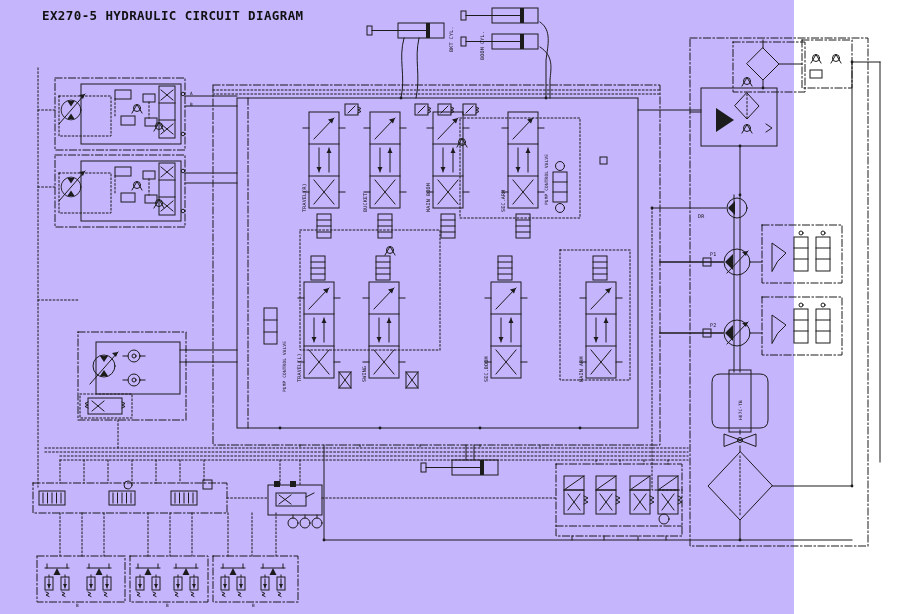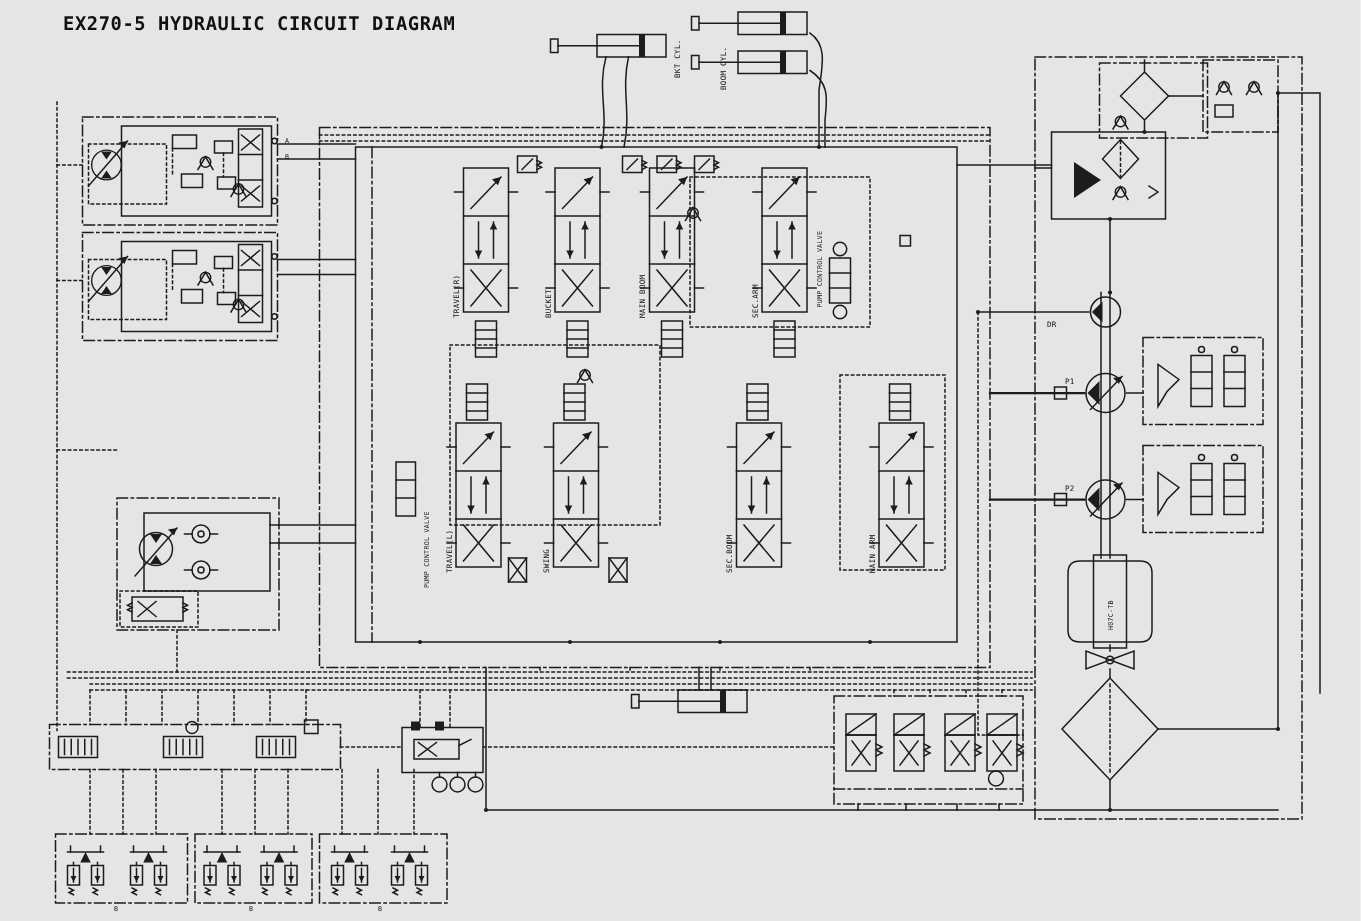--- a/index.html
+++ b/index.html
@@ -1,18 +1,18 @@
 <!DOCTYPE html>
 <html style="--ink: #1c1c1c;"><head>
 <meta charset="utf-8">
 <style>
   :root{ --ink:#1c1c1c; }
   html,body{margin:0;padding:0;}
   body{width:907px;height:614px;overflow:hidden;background:#fff;}
-  .page{position:relative;width:907px;height:614px;background:#e5e5e5;}
+  .page{position:relative;width:794px;height:614px;background:#c4b5fd;}
   svg line,svg path,svg rect,svg circle,svg polyline,svg ellipse{
     stroke:var(--ink);fill:none;stroke-width:1;stroke-linecap:square;
   }
   svg .fill{fill:var(--ink);stroke:none;}
   svg .dot{stroke-dasharray:1.6 2.2;}
   svg .dd{stroke-dasharray:7 2.5 1.5 2.5;}
   svg .thk{stroke-width:1.5;}
   svg text{fill:#111;stroke:none;font-family:"DejaVu Sans Mono","Liberation Mono",monospace;}
   .title{font-size:12.5px;font-weight:bold;letter-spacing:.4px;}
   .lbl{font-size:5px;letter-spacing:.2px;}

